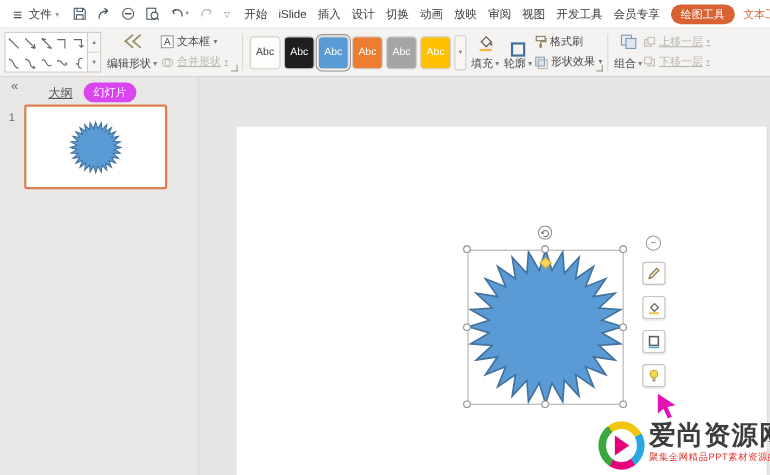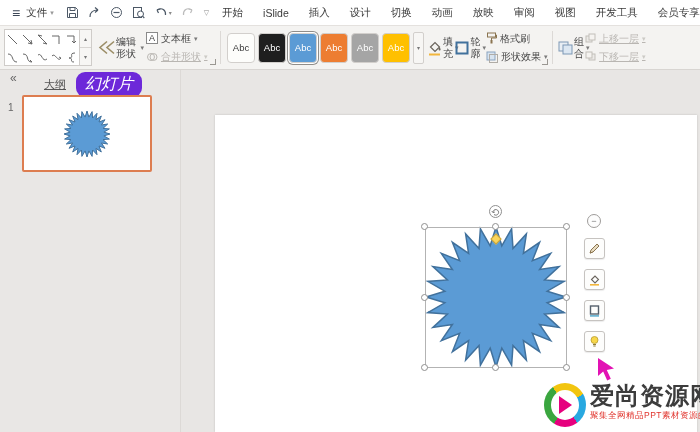--- a/index.html
+++ b/index.html
@@ -10,32 +10,32 @@
   .menubar{position:absolute;left:0;top:0;width:700px;height:26px;background:#ffffff;
     border-bottom:1px solid #e4e1de;display:flex;align-items:center;padding-left:12px;
     box-sizing:border-box;white-space:nowrap;font-size:10.5px;color:#3a3a3a;}
   .hamburger{font-size:14px;color:#3d4757;margin-right:6px;cursor:pointer;}
   .file-menu{display:flex;align-items:center;gap:3px;margin-right:12px;cursor:pointer;}
   .file-menu .car{font-size:7px;color:#999;}
   .qat{display:flex;align-items:center;gap:9px;margin-right:12px;}
   .qat .qbtn{display:flex;align-items:center;cursor:pointer;}
   .qat svg{display:block;}
   .mini-car{font-size:6px;color:#8a8a8a;margin-left:1px;}
-  .menus{display:flex;align-items:center;gap:18px;text-align:center;}
+  .menus{display:flex;align-items:center;gap:8px;text-align:center;}
   .menu-item{cursor:pointer;padding:1px 1px;}
   .ctx-tabs{display:flex;align-items:center;margin-left:9px;gap:8px;}
   .pill{background:#d96232;color:#fff;border-radius:9px;padding:2px 9px;font-size:10px;cursor:pointer;}
   .text-tools{color:#d96232;font-size:10px;cursor:pointer;}
 
   
   .ribbon{position:absolute;left:0;top:26px;width:700px;height:44px;background:#f4f3f1;
     border-bottom:1px solid #d8d5d2;display:flex;align-items:stretch;padding:3px 0 3px 4px;
     box-sizing:border-box;font-size:10px;color:#474747;overflow:hidden;}
   .rib-divider{width:1px;background:#dcd9d6;margin:2px 4px;flex:none;}
-  .grp{display:flex;flex-direction:row;justify-content:space-between;align-items:center;
+  .grp{display:flex;flex-direction:column;justify-content:space-between;align-items:center;
     padding:1px 0;flex:none;position:relative;}
   .grp .lbl{display:flex;align-items:center;gap:2px;line-height:12px;cursor:pointer;}
   .car{font-size:7px;color:#7a7a7a;}
   .rowgrp{display:flex;flex-direction:column;justify-content:space-around;flex:none;position:relative;}
   .rrow{display:flex;align-items:center;gap:3px;line-height:15px;cursor:pointer;}
   .disabled{color:#b9b6b2 !important;text-decoration:underline;}
   .disabled .car{color:#ccc9c5;}
   
   .gallery{display:flex;flex:none;width:88px;margin-right:4px;}
   .gal-cells{display:grid;grid-template-columns:repeat(5,1fr);grid-template-rows:18px 18px;
@@ -53,22 +53,22 @@
   .sw.selected{box-shadow:0 0 0 1px #ffffff,0 0 0 2px #8f8d8a;}
   .sw-more{width:9px;height:30px;display:flex;align-items:center;justify-content:center;
     font-size:6px;color:#777;border:1px solid #d2cfcc;background:#f7f6f4;border-radius:2px;cursor:pointer;}
 
   
   .sidebar{position:absolute;left:0;top:70px;width:181px;height:362px;background:#e9e7e5;
     border-right:1px solid #dcd9d6;box-sizing:border-box;}
   .side-tabs{position:absolute;left:0;top:4px;width:100%;height:20px;display:flex;align-items:center;font-size:11px;color:#555;}
   .collapse{position:absolute;left:10px;top:1px;font-size:12px;color:#666;cursor:pointer;}
   .tab-outline{position:absolute;left:44px;cursor:pointer;text-decoration:underline;}
-  .tab-slides{position:absolute;left:76px;background:#6d28d9;color:#fff;border-radius:9px;
-    padding:2px 9px;font-size:16px;cursor:pointer;font-style:italic;}
+  .tab-slides{position:absolute;left:76px;background:#d946ef;color:#fff;border-radius:9px;
+    padding:2px 9px;font-size:10px;cursor:pointer;}
   .slide-num{position:absolute;left:8px;top:32px;font-size:10px;color:#666;}
   .thumb{position:absolute;left:22px;top:25px;width:130px;height:77px;background:#fff;
     border:2px solid #dd7d50;border-radius:2px;box-sizing:border-box;cursor:pointer;}
   .thumb svg{display:block;}
 
   
   .slide{position:absolute;left:215px;top:115px;width:482px;height:317px;background:#ffffff;
     box-shadow:0 0 2px rgba(0,0,0,0.18);}
   .sel-box{position:absolute;left:425px;top:227px;width:142px;height:141px;
     border:1px solid #b3b3b3;box-sizing:border-box;}

